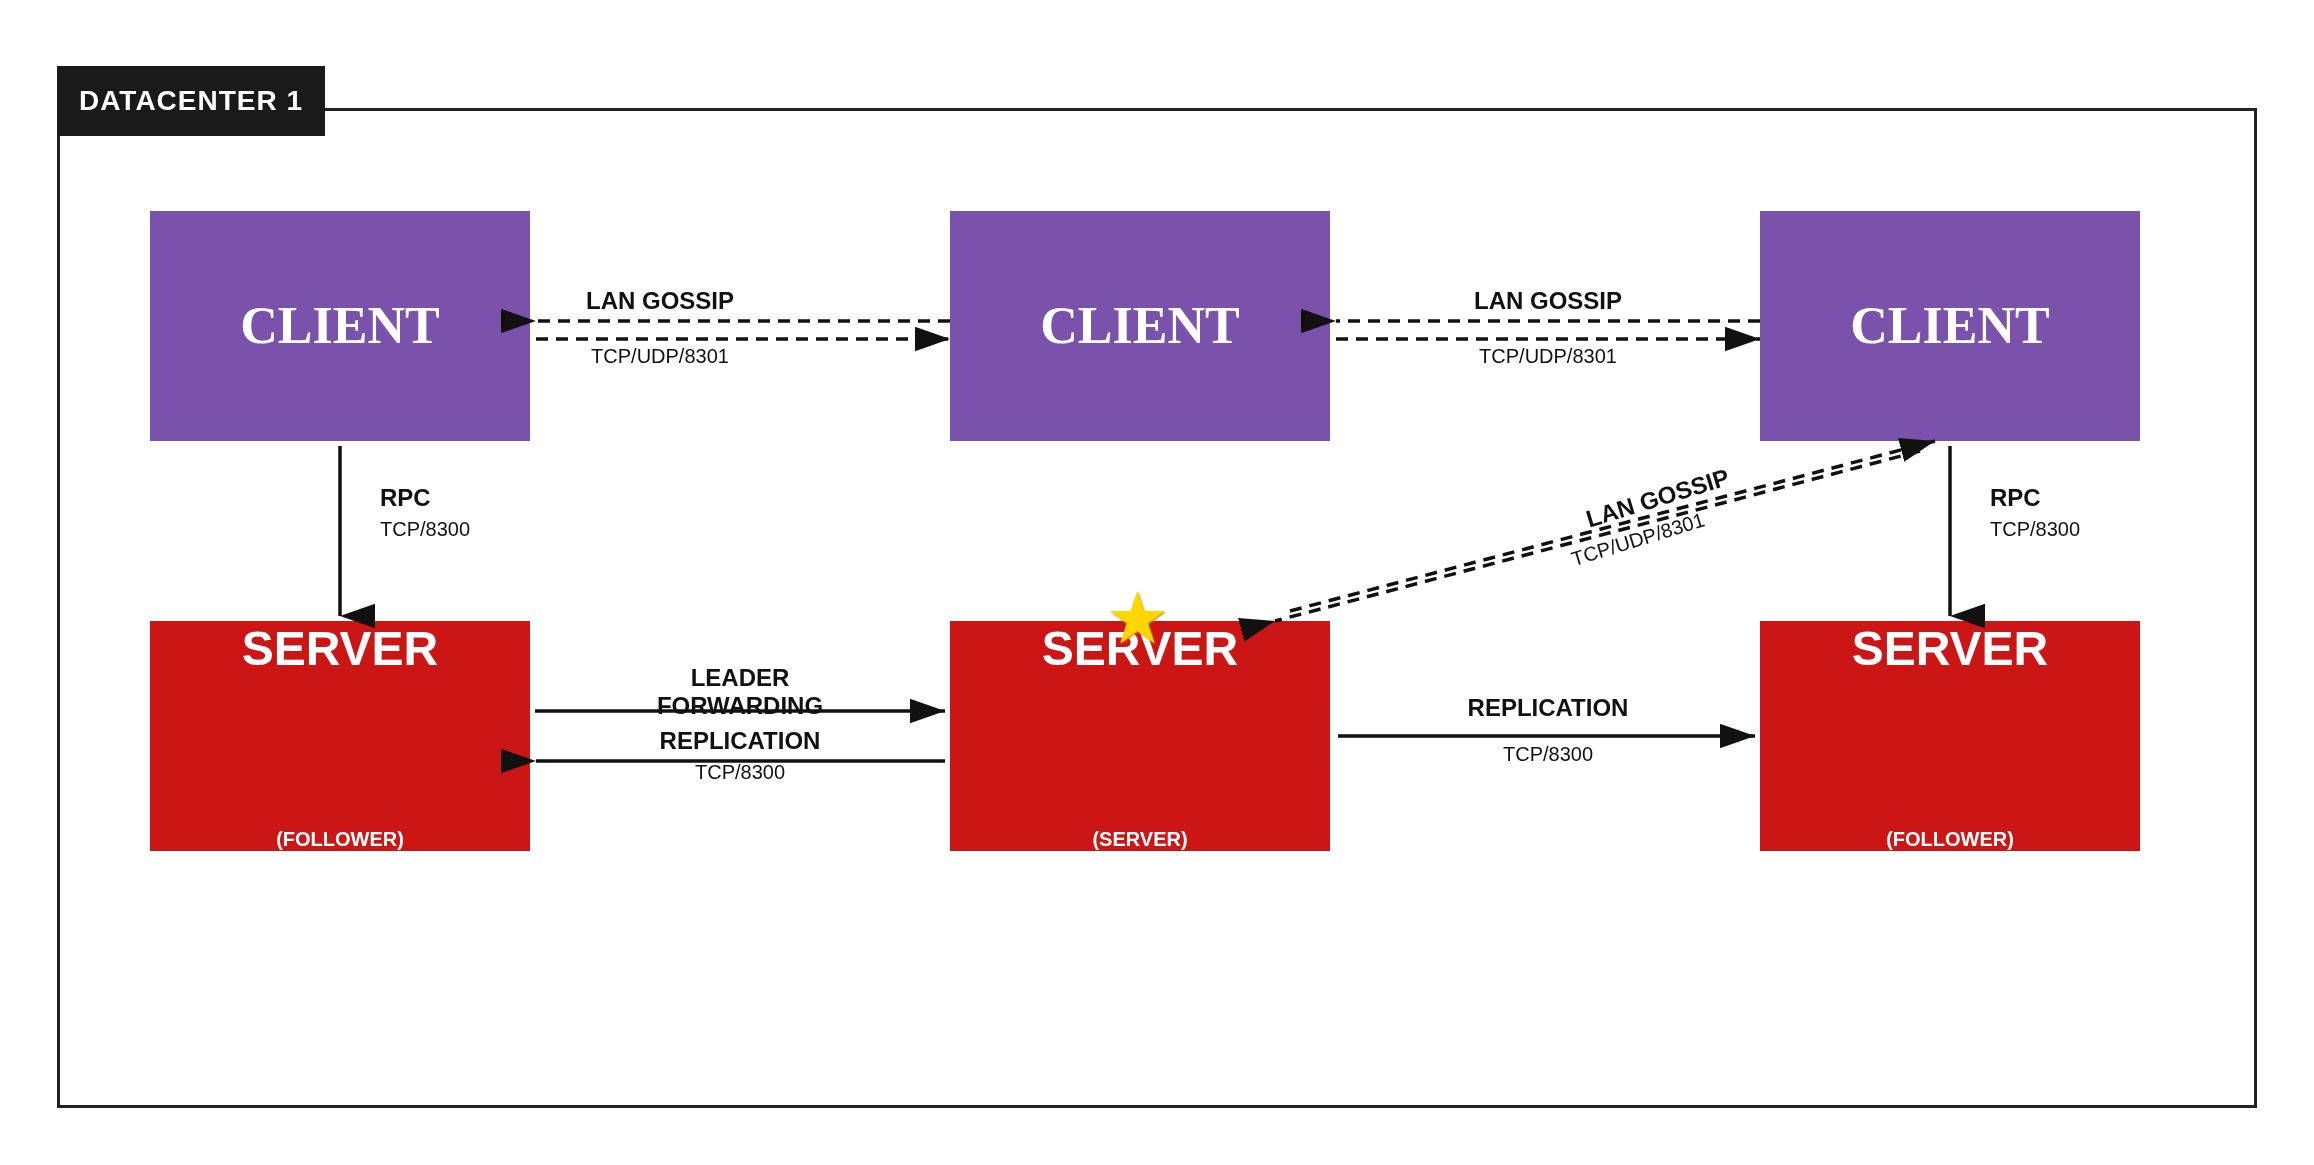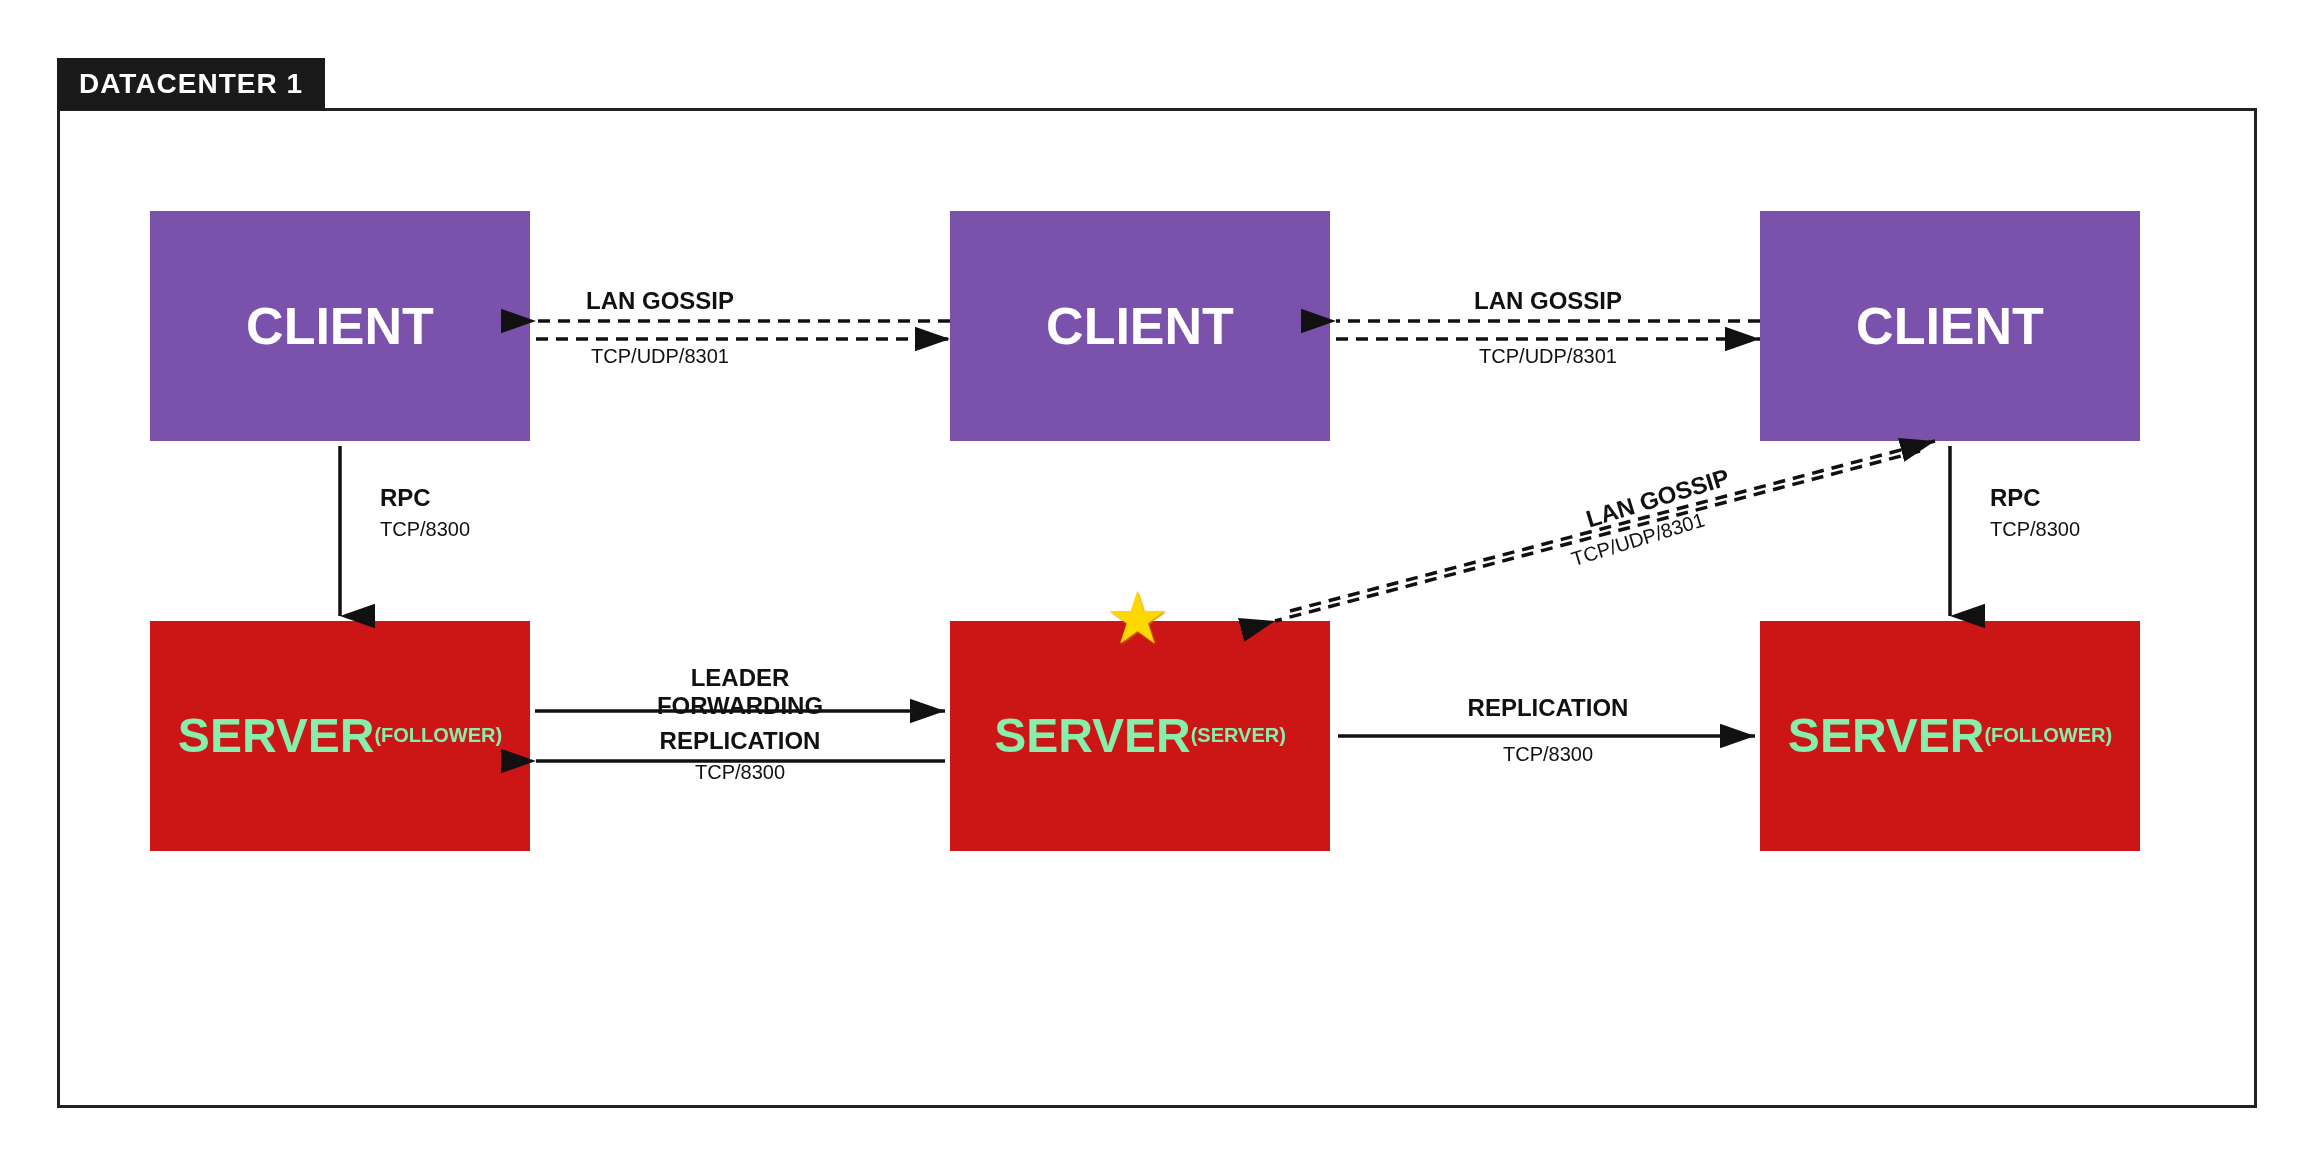--- a/index.html
+++ b/index.html
@@ -12,27 +12,27 @@
       width: 2314px;
       height: 1165px;
     }
     .outer {
       width: 2200px;
       height: 1050px;
       position: relative;
     }
     .datacenter-label {
       position: absolute;
-      top: 0;
+      top: 8px;
       left: 0;
       background: #1a1a1a;
       color: #fff;
       font-size: 28px;
       font-weight: bold;
-      padding: 10px 22px;
+      padding: 19px 22px;
       letter-spacing: 1px;
       z-index: 10;
     }
     .datacenter-box {
       position: absolute;
       top: 50px;
       left: 0;
       right: 0;
       bottom: 0;
       border: 3px solid #222;
@@ -44,31 +44,32 @@
       position: absolute;
       background: #7B52AB;
       color: #fff;
       font-size: 52px;
       font-weight: bold;
       display: flex;
       align-items: center;
       justify-content: center;
       width: 380px;
       height: 230px;
+      font-family: Liberation Serif, serif;
     }
     .server-box {
       position: absolute;
       background: #CC1515;
-      color: #86efac;
+      color: #ffffff;
       font-size: 48px;
       font-weight: bold;
       display: flex;
-      flex-direction: row;
+      flex-direction: column;
       align-items: center;
-      justify-content: center;
+      justify-content: space-between;
       width: 380px;
       height: 230px;
     }
     .server-box .role {
       font-size: 20px;
       font-weight: bold;
     }
 
     
     .client-left { top: 100px; left: 90px; }

